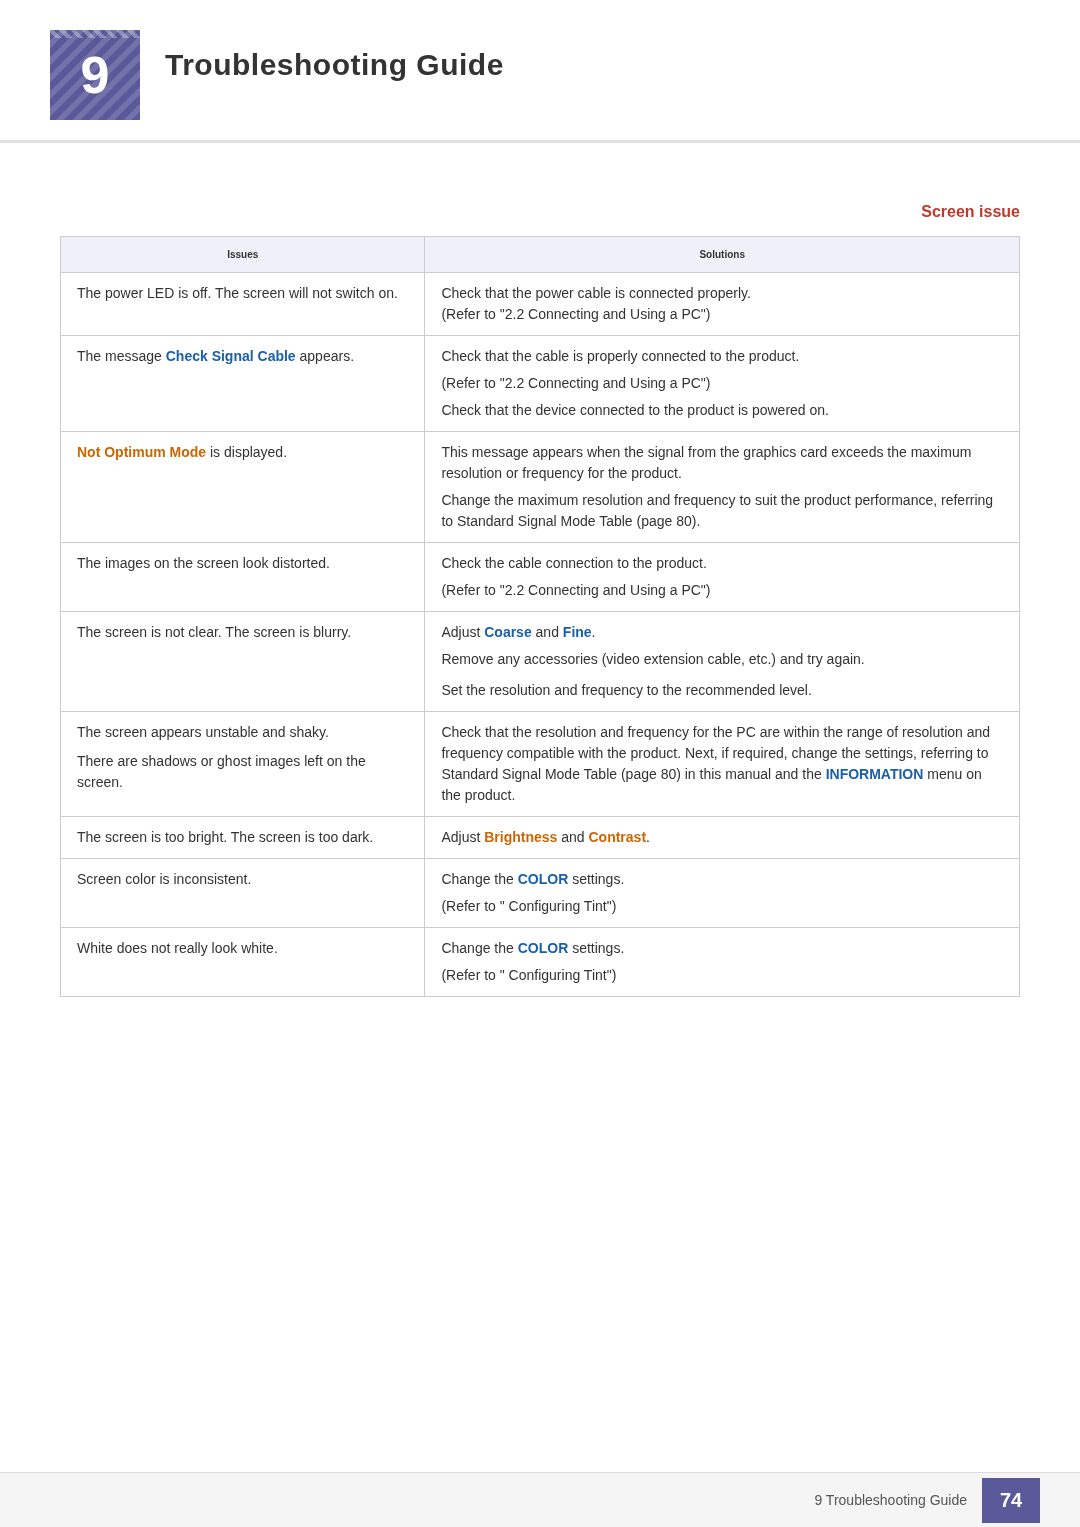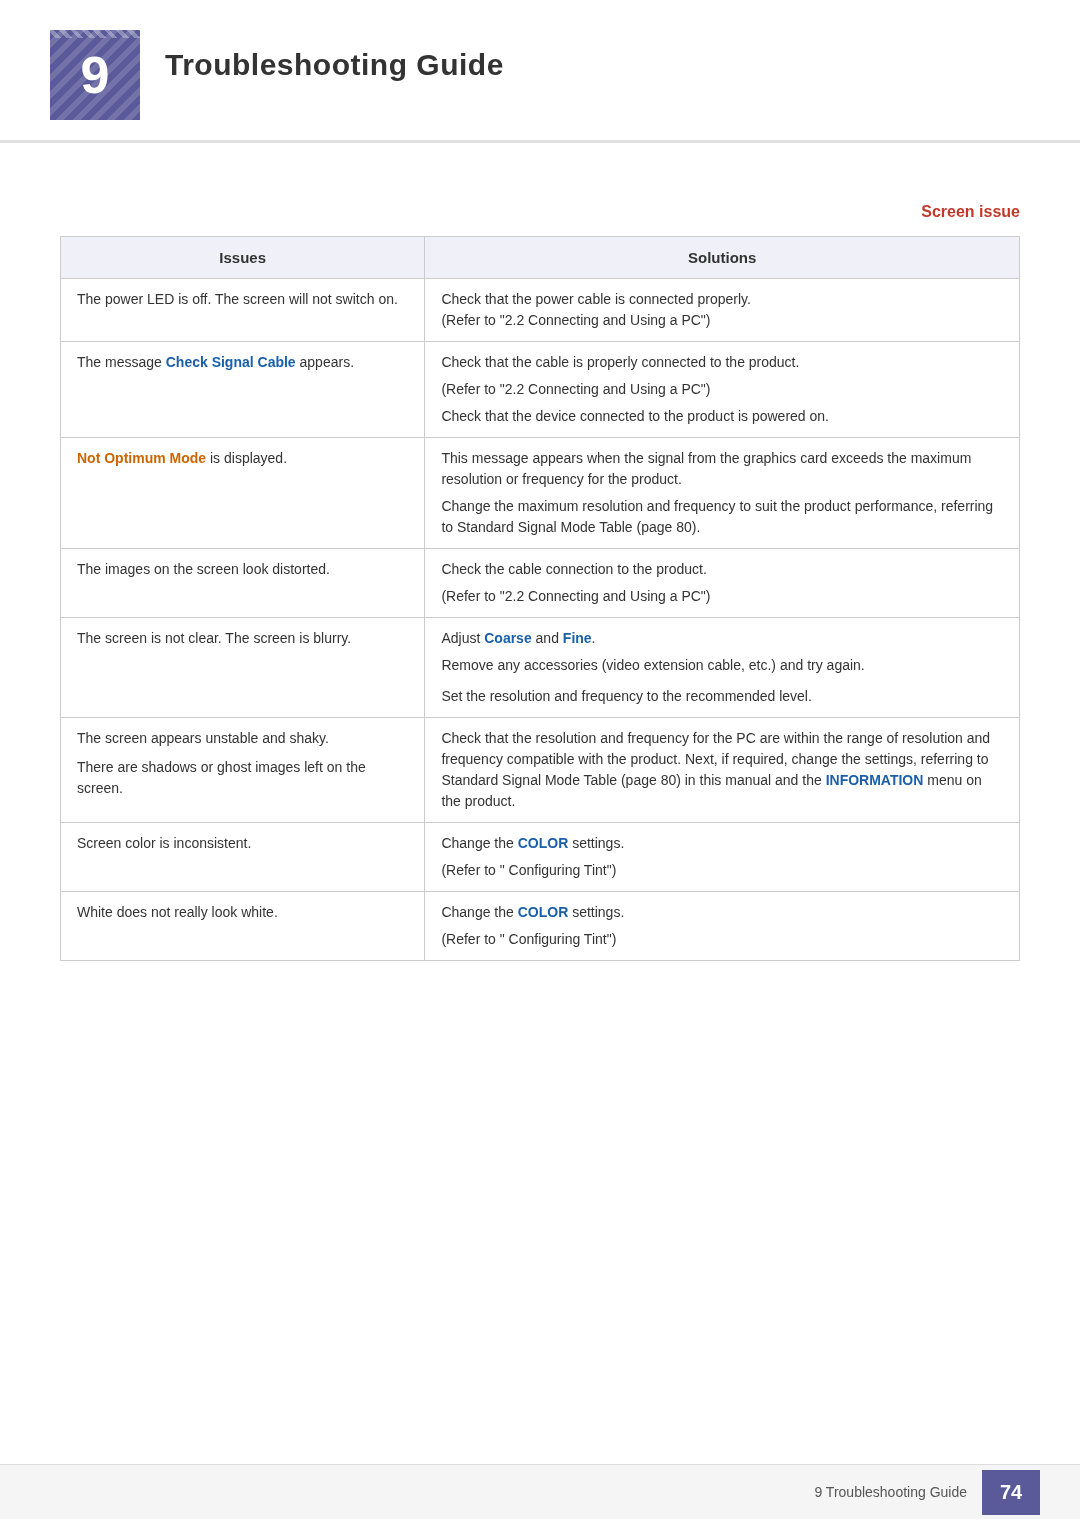--- a/index.html
+++ b/index.html
@@ -81,21 +81,21 @@
       border: 1px solid #ccc;
     }
 
     thead tr {
       background: #f0f0f8;
     }
 
     thead th {
       padding: 12px 16px;
       font-weight: bold;
-      font-size: 15px;
+      font-size: 10px;
       color: #333;
       border: 1px solid #ccc;
       text-align: center;
     }
 
     td {
       padding: 10px 16px;
       border: 1px solid #ccc;
       vertical-align: top;
       font-size: 14px;
@@ -116,21 +116,21 @@
     }
 
     .bold-orange {
       color: #cc6600;
       font-weight: bold;
     }
 
     
     .footer {
       position: absolute;
-      bottom: 8px;
+      bottom: 0;
       left: 0;
       right: 0;
       height: 55px;
       background: #f5f5f5;
       border-top: 1px solid #ddd;
       display: flex;
       align-items: center;
       justify-content: flex-end;
       padding: 12px 40px;
     }
@@ -244,20 +244,26 @@
       <tr>
         <td>
           <div>The screen appears unstable and shaky.</div>
           <div style="margin-top:8px;">There are shadows or ghost images left on the screen.</div>
         </td>
         <td>
           Check that the resolution and frequency for the PC are within the range of resolution and frequency compatible with the product. Next, if required, change the settings, referring to Standard Signal Mode Table (page 80) in this manual and the <span class="bold-blue">INFORMATION</span> menu on the product.
         </td>
       </tr>
 
+      <tr>
+        <td>The screen is too bright. The screen is too dark.</td>
+        <td>
+          Adjust <span class="bold-orange">Brightness</span> and <span class="bold-orange">Contrast</span>.
+        </td>
+      </tr>
 
       <tr>
         <td>Screen color is inconsistent.</td>
         <td>
           <div>Change the <span class="bold-blue">COLOR</span> settings.</div>
           <div style="margin-top:6px;">(Refer to " Configuring Tint")</div>
         </td>
       </tr>
 
 

